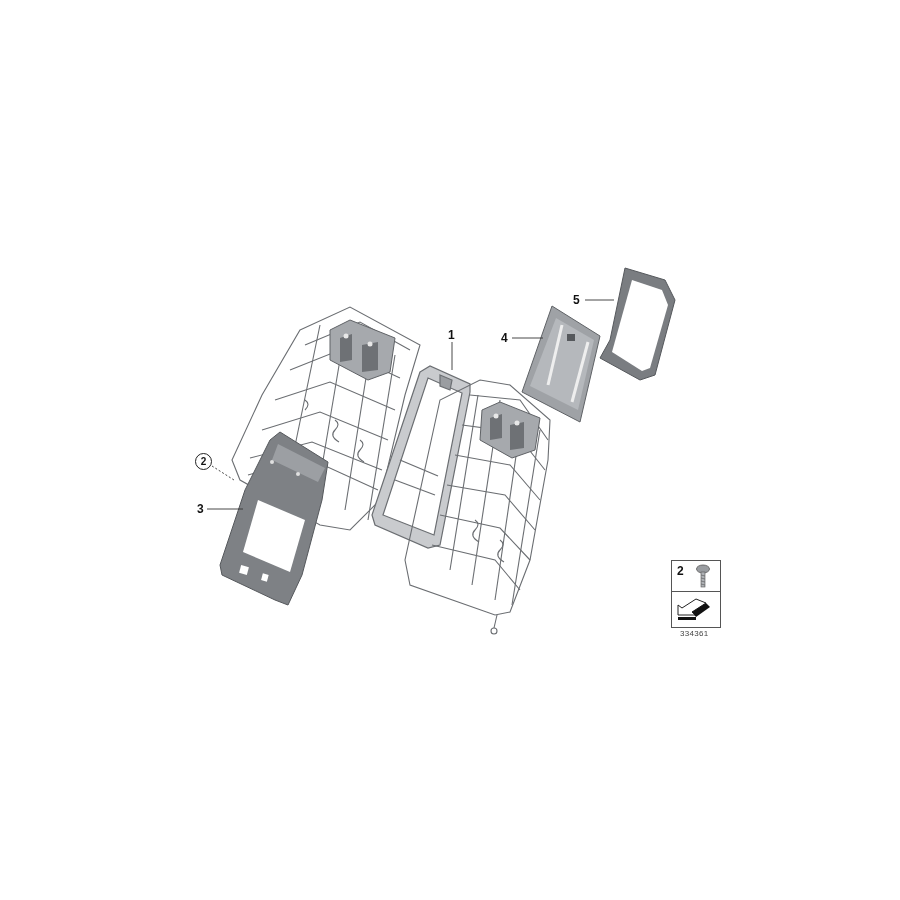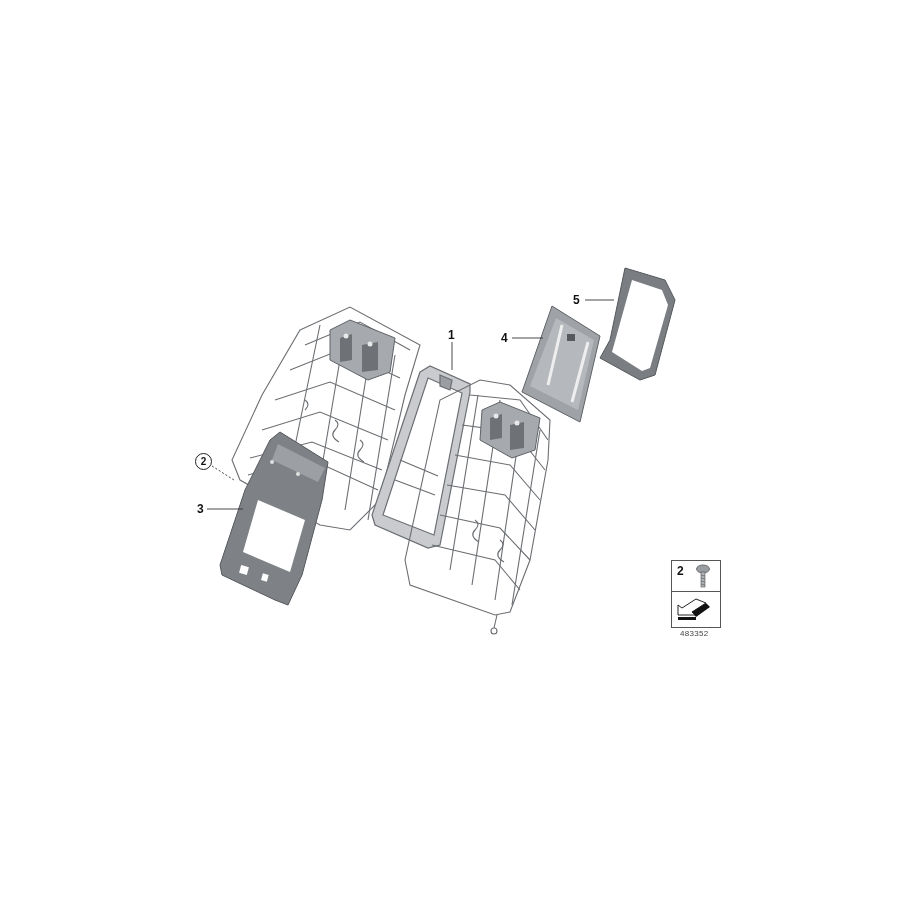--- a/index.html
+++ b/index.html
@@ -120,13 +120,13 @@
     <rect x="7" y="8" width="4" height="15" fill="#b0b3b7" stroke="#555" stroke-width="0.6"></rect>
     <path d="M7,11 L11,12 M7,14 L11,15 M7,17 L11,18 M7,20 L11,21" stroke="#555" stroke-width="0.6"></path>
   </svg>
   <div class="divider"></div>
   <svg style="position:absolute;left:4px;top:34px;" width="40" height="28" viewBox="0 0 40 28">
     <path d="M2,20 L2,10 L6,13 L20,4 L30,8 L16,17 L20,20 Z" fill="#fff" stroke="#222" stroke-width="1"></path>
     <path d="M16,17 L30,8 L34,12 L20,22 Z" fill="#111"></path>
     <rect x="2" y="22" width="18" height="3" fill="#111"></rect>
   </svg>
 </div>
-<span class="diagram-id">483352</span>
+<span class="diagram-id">334361</span>
 
 </body></html>

